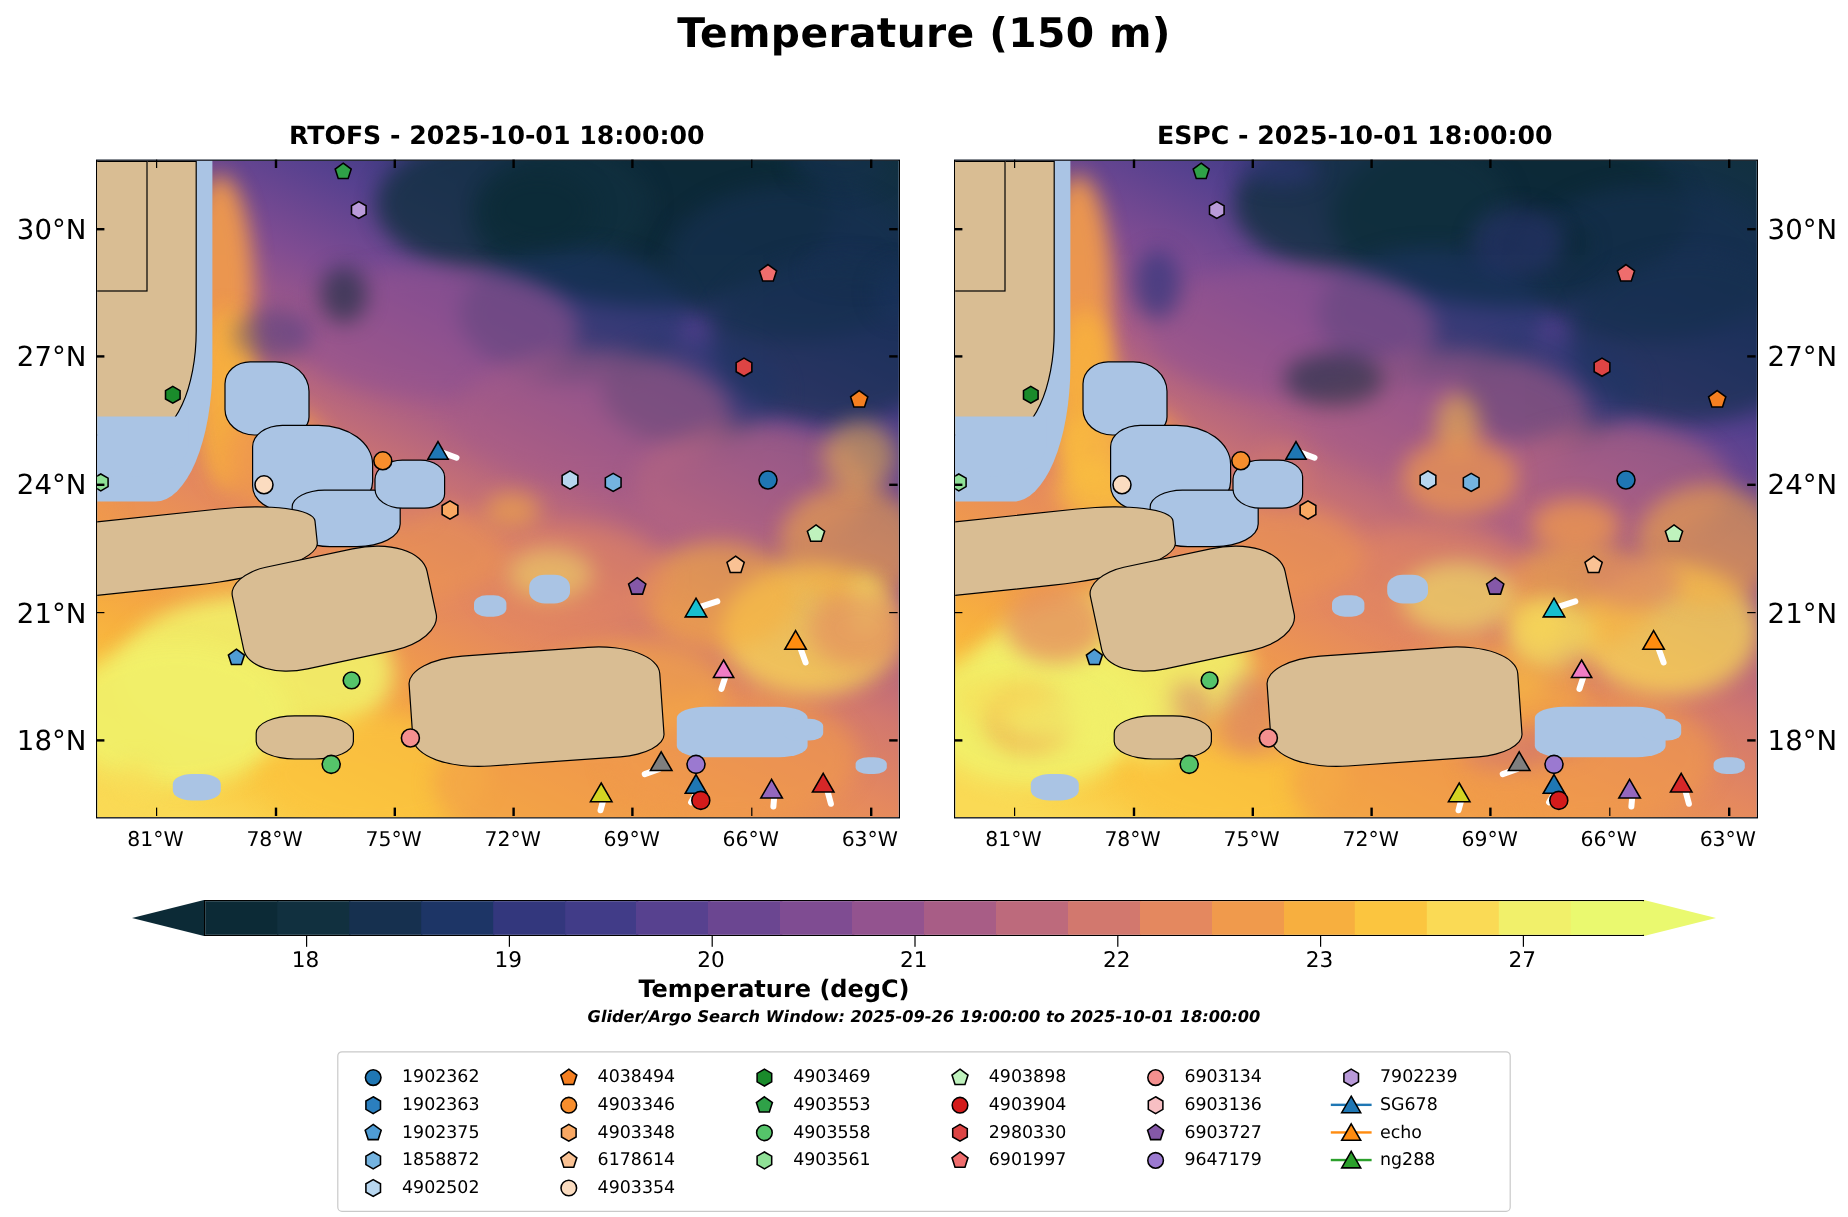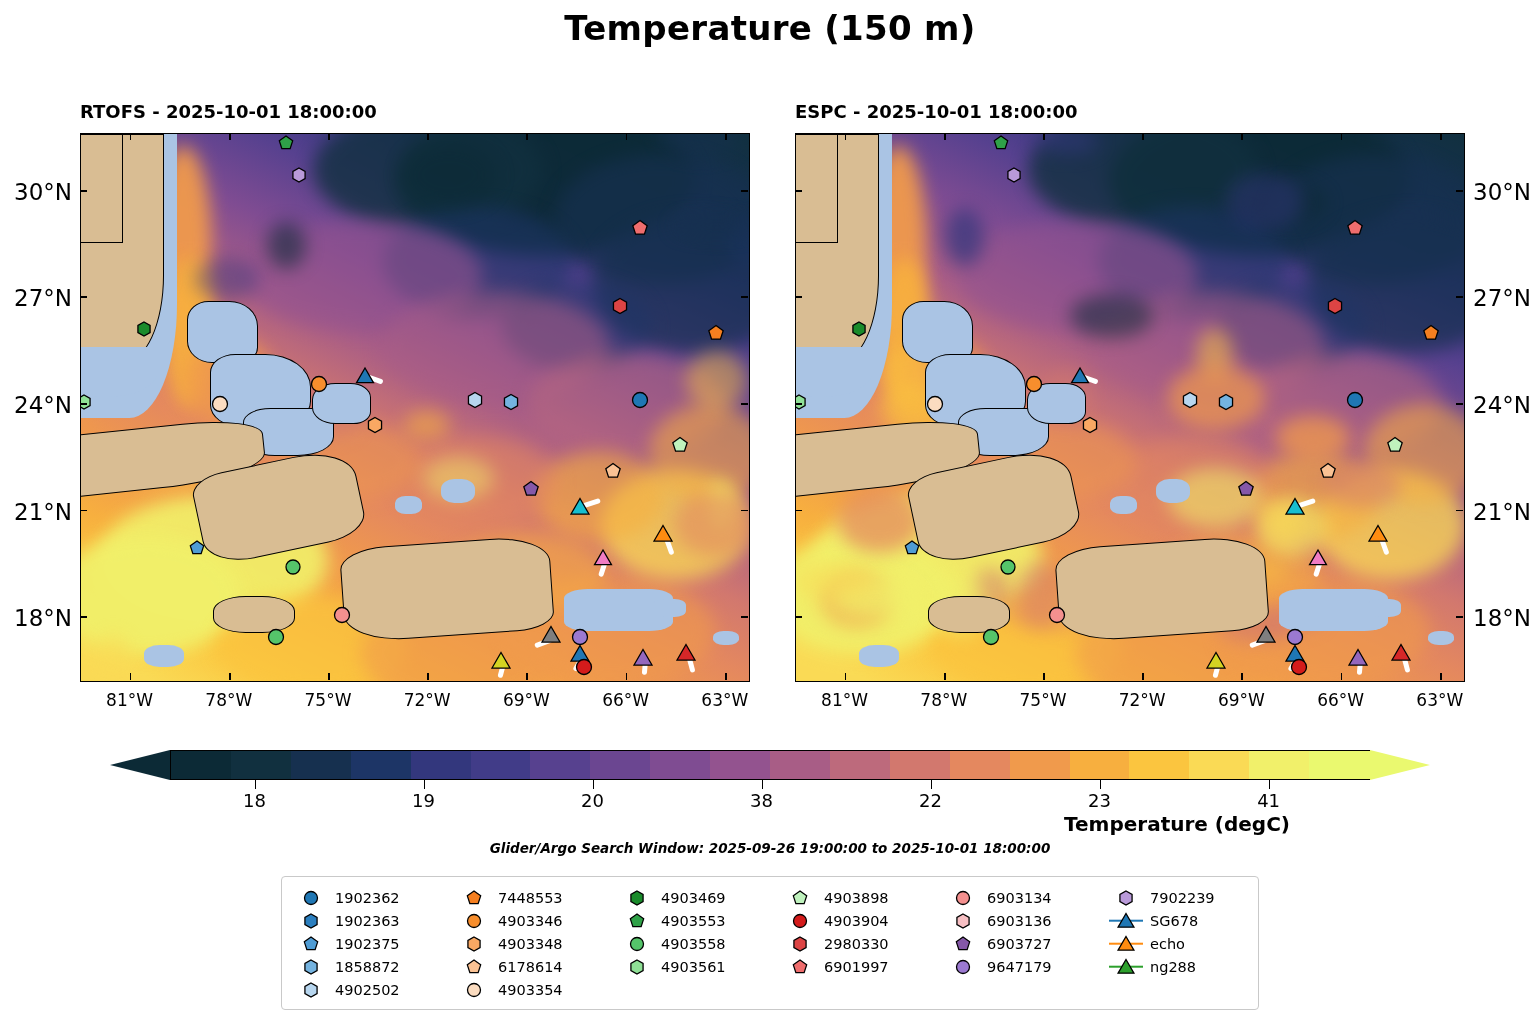--- a/index.html
+++ b/index.html
@@ -2,21 +2,21 @@
 <html><head>
 <meta charset="utf-8">
 <style>
   html,body{margin:0;padding:0;background:#ffffff;}
   body{width:1540px;height:1014px;position:relative;
        font-family:"DejaVu Sans","Liberation Sans",sans-serif;color:#000;}
   .abs{position:absolute;}
   #figure-title{left:0;top:8px;width:1540px;text-align:center;
       font-size:34px;font-weight:bold;letter-spacing:.3px;
       font-family:"DejaVu Sans","Liberation Sans",sans-serif;}
-  .panel-title{font-size:18px;font-weight:bold;text-align:left;}
+  .panel-title{font-size:21px;font-weight:bold;text-align:center;}
   .map-frame{border:1.6px solid #000;overflow:hidden;background:#b9cde8;}
   .map-inner{position:absolute;inset:0;overflow:hidden;}
   
   .sea{position:absolute;inset:0;}
   .blob{position:absolute;border-radius:50%;filter:blur(9px);}
   .land{position:absolute;background:#d9bd93;border:1.4px solid #000;}
   .shelf{position:absolute;background:#aac4e4;}
   .shelf.nb{border:1.5px solid #000;}
   .tickline{position:absolute;background:#000;}
   .xlab{position:absolute;font-size:17px;text-align:center;}
@@ -26,21 +26,21 @@
   .mk svg{display:block;overflow:visible;}
   .track{position:absolute;background:#fff;border-radius:3px;transform-origin:0 50%;}
   
   #colorbar-wrap{left:110px;top:750px;width:1320px;height:40px;}
   #colorbar-body{position:absolute;left:60px;top:0;width:1200px;height:30px;
       border:1.6px solid #000;box-sizing:border-box;}
   .cb-seg{position:absolute;top:0;height:100%;}
   .cb-cap{position:absolute;top:0;width:0;height:0;}
   .cb-tick{position:absolute;width:1.6px;height:9px;background:#000;top:30px;}
   .cb-lab{position:absolute;top:40px;font-size:18px;transform:translateX(-50%);}
-  #colorbar-label{left:0;top:812px;width:1290px;text-align:right;
+  #colorbar-label{left:0;top:812px;width:1290px;text-align:center;
       font-size:20px;font-weight:bold;}
   #search-window{left:0;top:840px;width:1540px;text-align:center;
       font-size:13.5px;font-weight:bold;font-style:italic;}
   
   #legend{left:281px;top:876px;width:978px;
       border:1px solid #c9c9c9;border-radius:4px;background:#fff;
       padding:9px 10px 8px 12px;box-sizing:border-box;}
   #legend-grid{display:grid;grid-template-columns:repeat(6,163px);
       grid-auto-rows:23px;align-items:center;}
   .leg-item{display:flex;align-items:center;gap:7px;height:23px;}
@@ -624,48 +624,48 @@
     </div>
 <div class="cb-cap" style="left: 0px; border-top: 15px solid transparent; border-bottom: 15px solid transparent; border-right: 60px solid rgb(12, 42, 54);"></div>
     <div class="cb-cap" style="left: 1260px; border-top: 15px solid transparent; border-bottom: 15px solid transparent; border-left: 60px solid rgb(234, 249, 111);"></div>
     <div class="cb-tick" style="left: 144.507px;"></div>
     <div class="cb-lab" style="left: 144.507px;">18</div>
     <div class="cb-tick" style="left: 313.521px;"></div>
     <div class="cb-lab" style="left: 313.521px;">19</div>
     <div class="cb-tick" style="left: 482.535px;"></div>
     <div class="cb-lab" style="left: 482.535px;">20</div>
     <div class="cb-tick" style="left: 651.549px;"></div>
-    <div class="cb-lab" style="left: 651.549px;">38</div>
+    <div class="cb-lab" style="left: 651.549px;">21</div>
     <div class="cb-tick" style="left: 820.563px;"></div>
     <div class="cb-lab" style="left: 820.563px;">22</div>
     <div class="cb-tick" style="left: 989.577px;"></div>
     <div class="cb-lab" style="left: 989.577px;">23</div>
     <div class="cb-tick" style="left: 1158.59px;"></div>
-    <div class="cb-lab" style="left: 1158.59px;">41</div>
+    <div class="cb-lab" style="left: 1158.59px;">27</div>
   </div>
 <div class="abs" id="colorbar-label">Temperature (degC)</div>
 <div class="abs" id="search-window">Glider/Argo Search Window: 2025-09-26 19:00:00 to 2025-10-01 18:00:00</div>
 
 <div class="abs" id="legend">
   <div id="legend-grid">
       <div class="leg-item">
         <span class="leg-sym">
           <svg width="17.4" height="17.4" viewBox="-8.7 -8.7 17.4 17.4">
             <circle r="6.5" fill="#1f77b4" stroke="#000" stroke-width="1.3"></circle>
           </svg>
         </span>
         <span class="leg-txt">1902362</span>
       </div>
       <div class="leg-item">
         <span class="leg-sym">
           <svg width="17.4" height="17.4" viewBox="-8.7 -8.7 17.4 17.4">
             <polygon points="0.00,-7.02 6.68,-2.17 4.13,5.68 -4.13,5.68 -6.68,-2.17" fill="#f57f20" stroke="#000" stroke-width="1.3"></polygon>
           </svg>
         </span>
-        <span class="leg-txt">7448553</span>
+        <span class="leg-txt">4038494</span>
       </div>
       <div class="leg-item">
         <span class="leg-sym">
           <svg width="17.4" height="17.4" viewBox="-8.7 -8.7 17.4 17.4">
             <polygon points="0.00,-7.02 6.08,-3.51 6.08,3.51 0.00,7.02 -6.08,3.51 -6.08,-3.51" fill="#1a8b2b" stroke="#000" stroke-width="1.3"></polygon>
           </svg>
         </span>
         <span class="leg-txt">4903469</span>
       </div>
       <div class="leg-item">

